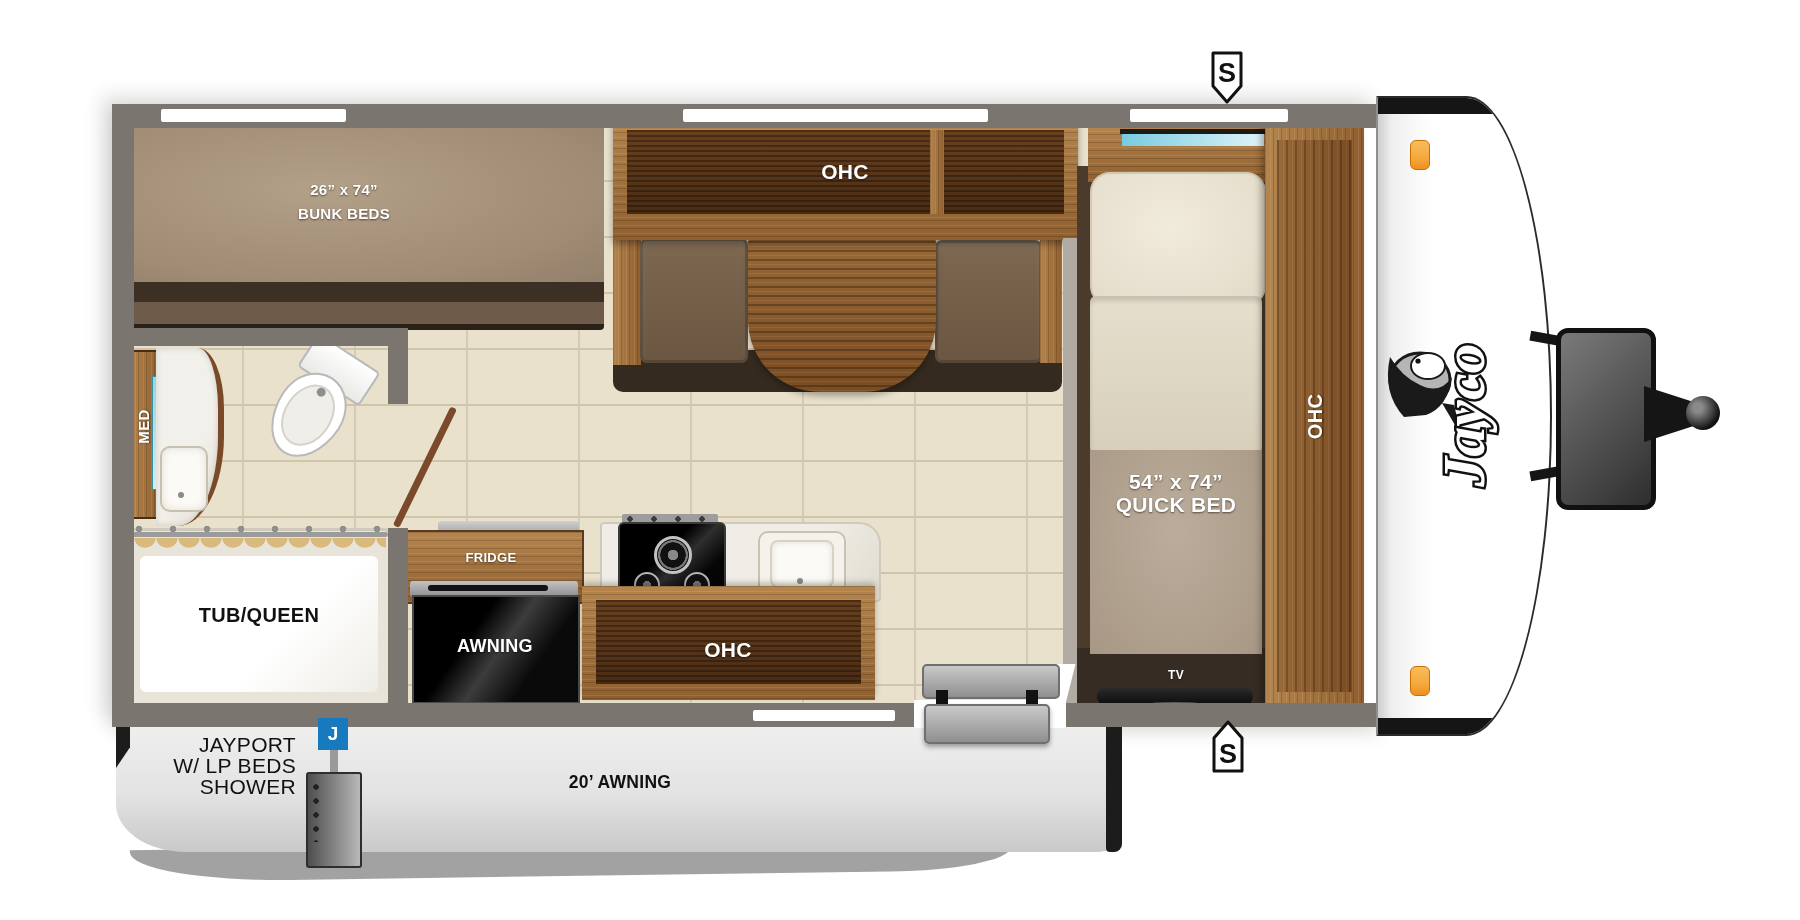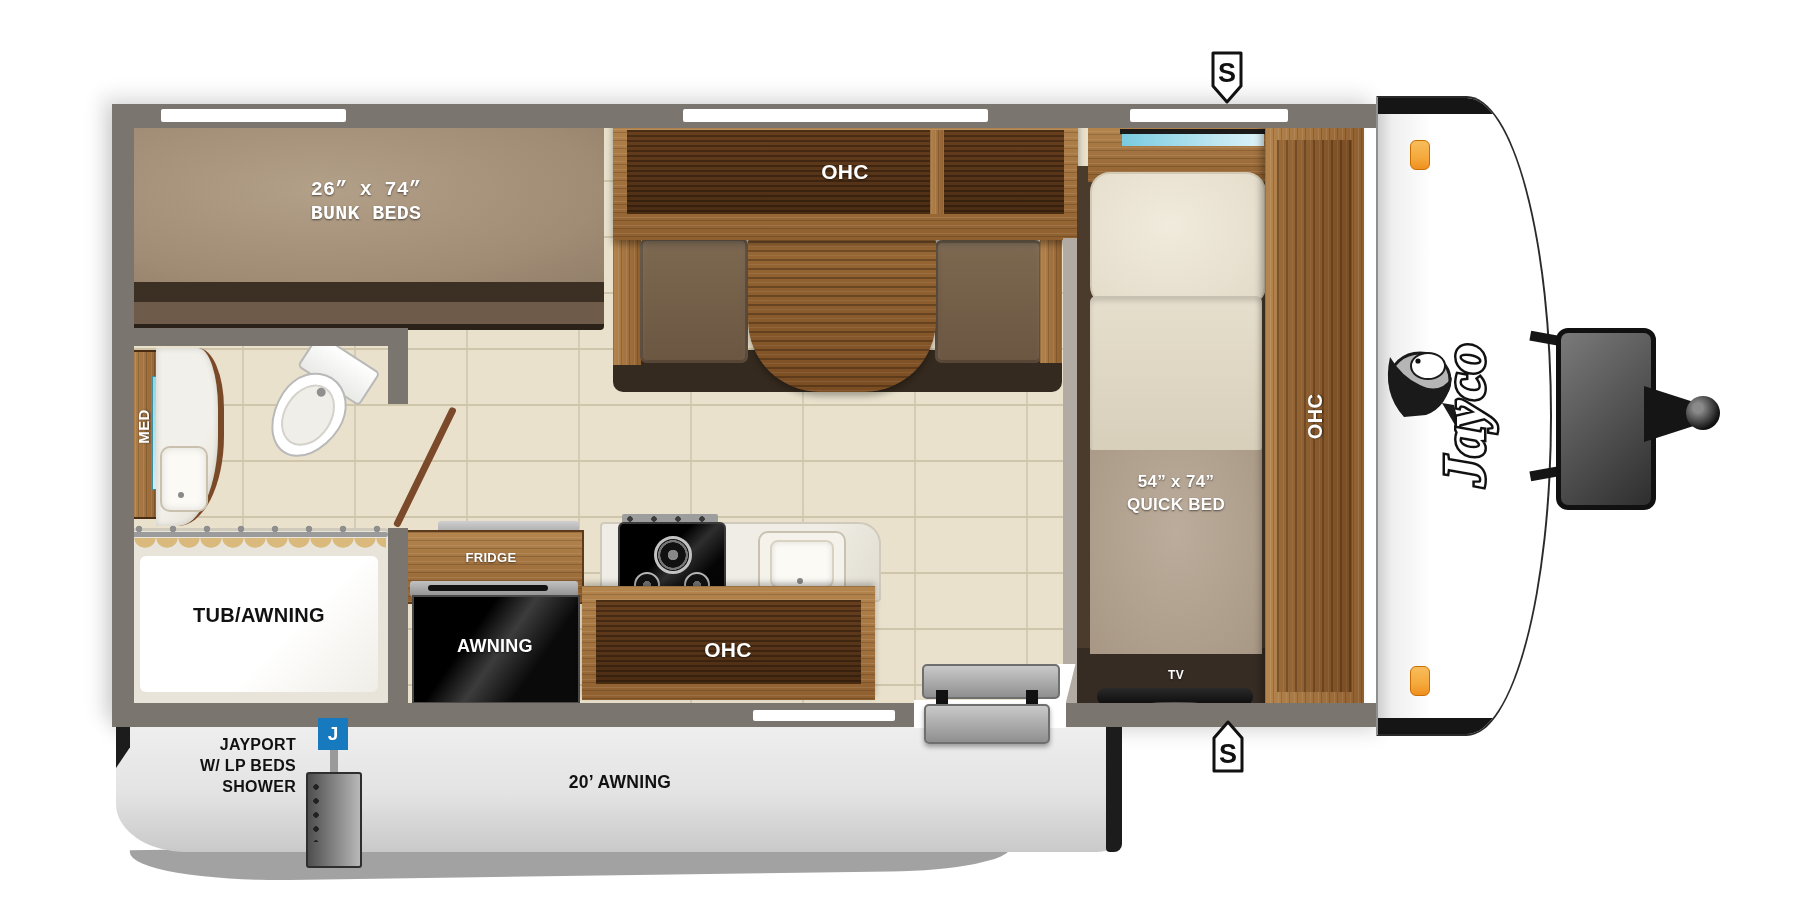--- a/index.html
+++ b/index.html
@@ -43,21 +43,21 @@
   <div class="abs" style="left:116px;top:722px;width:14px;height:46px;background:#1c1c1c;clip-path:polygon(0 0,100% 0,100% 55%,0 100%);"></div>
   <div class="abs" style="left:1106px;top:722px;width:16px;height:130px;background:#1c1c1c;border-radius:0 0 8px 4px;"></div>
   <div class="abs" style="left:330px;top:750px;width:8px;height:24px;background:#9a9a9a;"></div>
   <div class="abs" style="left:306px;top:772px;width:52px;height:92px;background:linear-gradient(90deg,#4e4e4e,#b8b8b8);border:2px solid #2e2e2e;border-radius:3px;"></div>
   <div class="abs" style="left:312px;top:782px;width:8px;height:60px;background-image:radial-gradient(circle at 4px 5px,#222 2.5px,transparent 3px);background-size:8px 14px;"></div>
 
   <div class="floor" style="left:132px;top:126px;width:1232px;height:579px;"></div>
 
   <div class="abs" style="left:132px;top:128px;width:472px;height:154px;background:radial-gradient(ellipse at 40% 40%, #b3a089 0%, #a08b74 70%, #93806b 100%);"></div>
   <div class="abs" style="left:120px;top:282px;width:484px;height:48px;background:linear-gradient(180deg,#3c2f24 0 42%, #6e5b49 42% 88%, #2a2119 88% 100%);border-radius:0 0 4px 10px;"></div>
-  <div class="lbl-w" style="left:246px;top:178px;width:240px;font-size:20px;line-height:24px;font-family:Liberation Mono, monospace;">
+  <div class="lbl-w" style="left:224px;top:178px;width:240px;font-size:15px;line-height:24px;">
     <div>26” x 74”</div>
     <div>BUNK BEDS</div>
   </div>
 
   <div class="abs wframe-v" style="left:128px;top:350px;width:30px;height:165px;border:2px solid #4a2c13;"></div>
   <div class="lbl-w vert" style="left:113px;top:418px;width:60px;font-size:15px;">MED</div>
   <div class="abs" style="left:152px;top:376px;width:8px;height:112px;background:linear-gradient(180deg,#8fd8e8,#cdeef5);border:1px solid #3f8fa3;"></div>
   <div class="abs" style="left:156px;top:348px;width:62px;height:178px;background:linear-gradient(120deg,#f2f0ea 60%,#e2ded2);border-right:6px solid #7a4a28;border-radius:0 26px 46px 0/0 60px 90px 0;box-shadow:inset 0 0 6px rgba(0,0,0,.15);"></div>
   <div class="abs" style="left:160px;top:446px;width:44px;height:62px;background:#fbfaf4;border:2px solid #c9c0ae;border-radius:10px;box-shadow:inset 0 0 8px rgba(0,0,0,.12);"></div>
   <div class="abs" style="left:178px;top:492px;width:6px;height:6px;background:#8a8a8a;border-radius:50%;"></div>
@@ -67,21 +67,21 @@
     <div class="abs" style="left:8px;top:30px;width:64px;height:86px;background:#fff;border:2px solid #b9b9b9;border-radius:50% 50% 50% 50%/44% 44% 56% 56%;"></div>
     <div class="abs" style="left:18px;top:42px;width:44px;height:62px;background:#f0eee8;border:2px solid #d4d2ca;border-radius:50%;"></div>
     <div class="abs" style="left:36px;top:44px;width:9px;height:9px;background:#8f8f8f;border-radius:50%;"></div>
   </div>
 
   <div class="abs" style="left:126px;top:528px;width:266px;height:178px;background:#e8e4da;border-radius:8px;box-shadow:inset 0 0 0 3px #cfcabb;"></div>
   <div class="abs" style="left:140px;top:556px;width:238px;height:136px;background:linear-gradient(135deg,#ffffff 60%,#efede6);border-radius:6px;"></div>
   <div class="abs" style="left:134px;top:524px;width:252px;height:10px;background-image:radial-gradient(circle at 5px 5px,#8f8f8f 3px,transparent 3.6px);background-size:34px 10px;"></div>
   <div class="abs" style="left:132px;top:532px;width:256px;height:5px;background:#9b9b9b;border-radius:3px;"></div>
   <div class="abs" style="left:134px;top:538px;width:252px;height:18px;background-image:radial-gradient(11px 10px at 11px 0,#d9b97c 93%,transparent 100%);background-size:22px 18px;"></div>
-  <div class="lbl-b" style="left:144px;top:604px;width:230px;font-size:20px;">TUB/AWNING</div>
+  <div class="lbl-b" style="left:144px;top:604px;width:230px;font-size:20px;">TUB/QUEEN</div>
 
   <div class="abs" style="left:396px;top:523px;width:132px;height:7px;background:#7b4a2a;border-radius:3px;transform:rotate(-64deg);transform-origin:0 50%;"></div>
 
   <div class="abs" style="left:613px;top:350px;width:449px;height:42px;background:#352a1f;border-radius:0 0 10px 10px;"></div>
   <div class="abs wframe-v" style="left:613px;top:240px;width:28px;height:125px;"></div>
   <div class="cushion" style="left:640px;top:238px;width:108px;height:125px;"></div>
   <div class="cushion" style="left:935px;top:240px;width:107px;height:123px;"></div>
   <div class="abs wframe-v" style="left:1040px;top:240px;width:22px;height:123px;"></div>
   <div class="abs wtable" style="left:748px;top:232px;width:188px;height:160px;border-radius:10px 10px 72px 72px;box-shadow:0 4px 6px rgba(0,0,0,.3);"></div>
   <div class="abs wframe-h" style="left:613px;top:116px;width:465px;height:124px;box-shadow:0 4px 7px rgba(0,0,0,.35);"></div>
@@ -91,21 +91,21 @@
 
   <div class="abs" style="left:1063px;top:238px;width:15px;height:470px;background:#b2aba4;"></div>
   <div class="abs" style="left:1077px;top:166px;width:190px;height:542px;background:#4a3b2c;border-radius:0 0 6px 14px;"></div>
   <div class="abs" style="left:1077px;top:648px;width:190px;height:60px;background:#362c23;"></div>
   <div class="abs wframe-h" style="left:1088px;top:126px;width:177px;height:56px;"></div>
   <div class="abs" style="left:1120px;top:129px;width:147px;height:5px;background:#1a1a1a;"></div>
   <div class="abs" style="left:1122px;top:134px;width:142px;height:12px;background:linear-gradient(90deg,var(--window_cyan,#79cbe0),#dff4f9);"></div>
   <div class="abs" style="left:1090px;top:172px;width:172px;height:130px;background:radial-gradient(ellipse at 45% 40%,#f1ebdd,#e2dac8);border:2px solid #d2c9b4;border-radius:20px;"></div>
   <div class="abs" style="left:1090px;top:296px;width:172px;height:158px;background:linear-gradient(180deg,#e6dfcd,#d7cfba);border-radius:6px;box-shadow:inset 0 5px 5px rgba(0,0,0,.14);"></div>
   <div class="abs" style="left:1090px;top:450px;width:172px;height:204px;background:radial-gradient(ellipse at 50% 40%,#bcac9b,#a79784);"></div>
-  <div class="lbl-w" style="left:1076px;top:470px;width:200px;font-size:17px;line-height:23px;">
+  <div class="lbl-w" style="left:1076px;top:470px;width:200px;font-size:21px;line-height:23px;">
     <div>54” x 74”</div>
     <div>QUICK BED</div>
   </div>
   <div class="lbl-w" style="left:1146px;top:668px;width:60px;font-size:12px;">TV</div>
   <div class="abs" style="left:1097px;top:688px;width:156px;height:17px;background:linear-gradient(180deg,#2a2a2a,#0c0c0c);border-radius:8px;"></div>
   <div class="abs" style="left:1140px;top:702px;width:70px;height:8px;background:#5a5a5a;border-radius:50%;"></div>
 
   <div class="abs wframe-v" style="left:1265px;top:124px;width:99px;height:584px;box-shadow:-4px 0 7px rgba(0,0,0,.3);"></div>
   <div class="abs wgrain-v" style="left:1277px;top:140px;width:75px;height:552px;"></div>
   <div class="lbl-w vert" style="left:1282px;top:405px;width:66px;font-size:20px;">OHC</div>
@@ -154,21 +154,21 @@
     <text x="17" y="32" text-anchor="middle" font-size="27" font-weight="bold" fill="#111">S</text>
   </svg>
   <svg class="marker-svg" style="left:1211px;top:718px;" width="34" height="56" viewBox="0 0 34 56">
     <path d="M3,53 H31 V20 L17,4 L3,20 Z" fill="#fff" stroke="#111" stroke-width="3" stroke-linejoin="round"></path>
     <text x="17" y="45" text-anchor="middle" font-size="27" font-weight="bold" fill="#111">S</text>
   </svg>
   <div class="abs" style="left:318px;top:718px;width:30px;height:32px;background:var(--accent_blue,#1779be);color:#fff;font-weight:bold;font-size:19px;display:flex;align-items:center;justify-content:center;">
     <span>J</span>
   </div>
 
-  <div class="lbl-b" style="left:130px;top:734px;width:166px;font-size:16px;line-height:21px;text-align:right;font-weight:700;">
+  <div class="lbl-b" style="left:130px;top:734px;width:166px;font-size:21px;line-height:21px;text-align:right;font-weight:400;">
     <div>JAYPORT</div>
     <div>W/ LP BEDS</div>
     <div>SHOWER</div>
   </div>
   <div class="lbl-b" style="left:520px;top:772px;width:200px;font-size:17.5px;font-weight:800;">20’ AWNING</div>
 
   <div class="abs" style="left:1376px;top:96px;width:172px;height:636px;overflow:hidden;border:2px solid #2a2a2a;border-left:2px solid #8f8f8f;border-radius:0 88px 88px 0/0 330px 330px 0;background:linear-gradient(90deg,#cfcfcf 0,#efefef 14px,#ffffff 54px);">
     <div class="abs" style="left:0;top:0;width:100%;height:16px;background:#151515;"></div>
     <div class="abs" style="left:0;bottom:0;width:100%;height:16px;background:#151515;"></div>
     <div class="abs" style="left:32px;top:42px;width:18px;height:28px;background:linear-gradient(180deg,#f8bc5c,var(--clearance_orange,#f5a93c) 60%,#ef8f1f);border:1px solid #c96f00;border-radius:6px;"></div>

